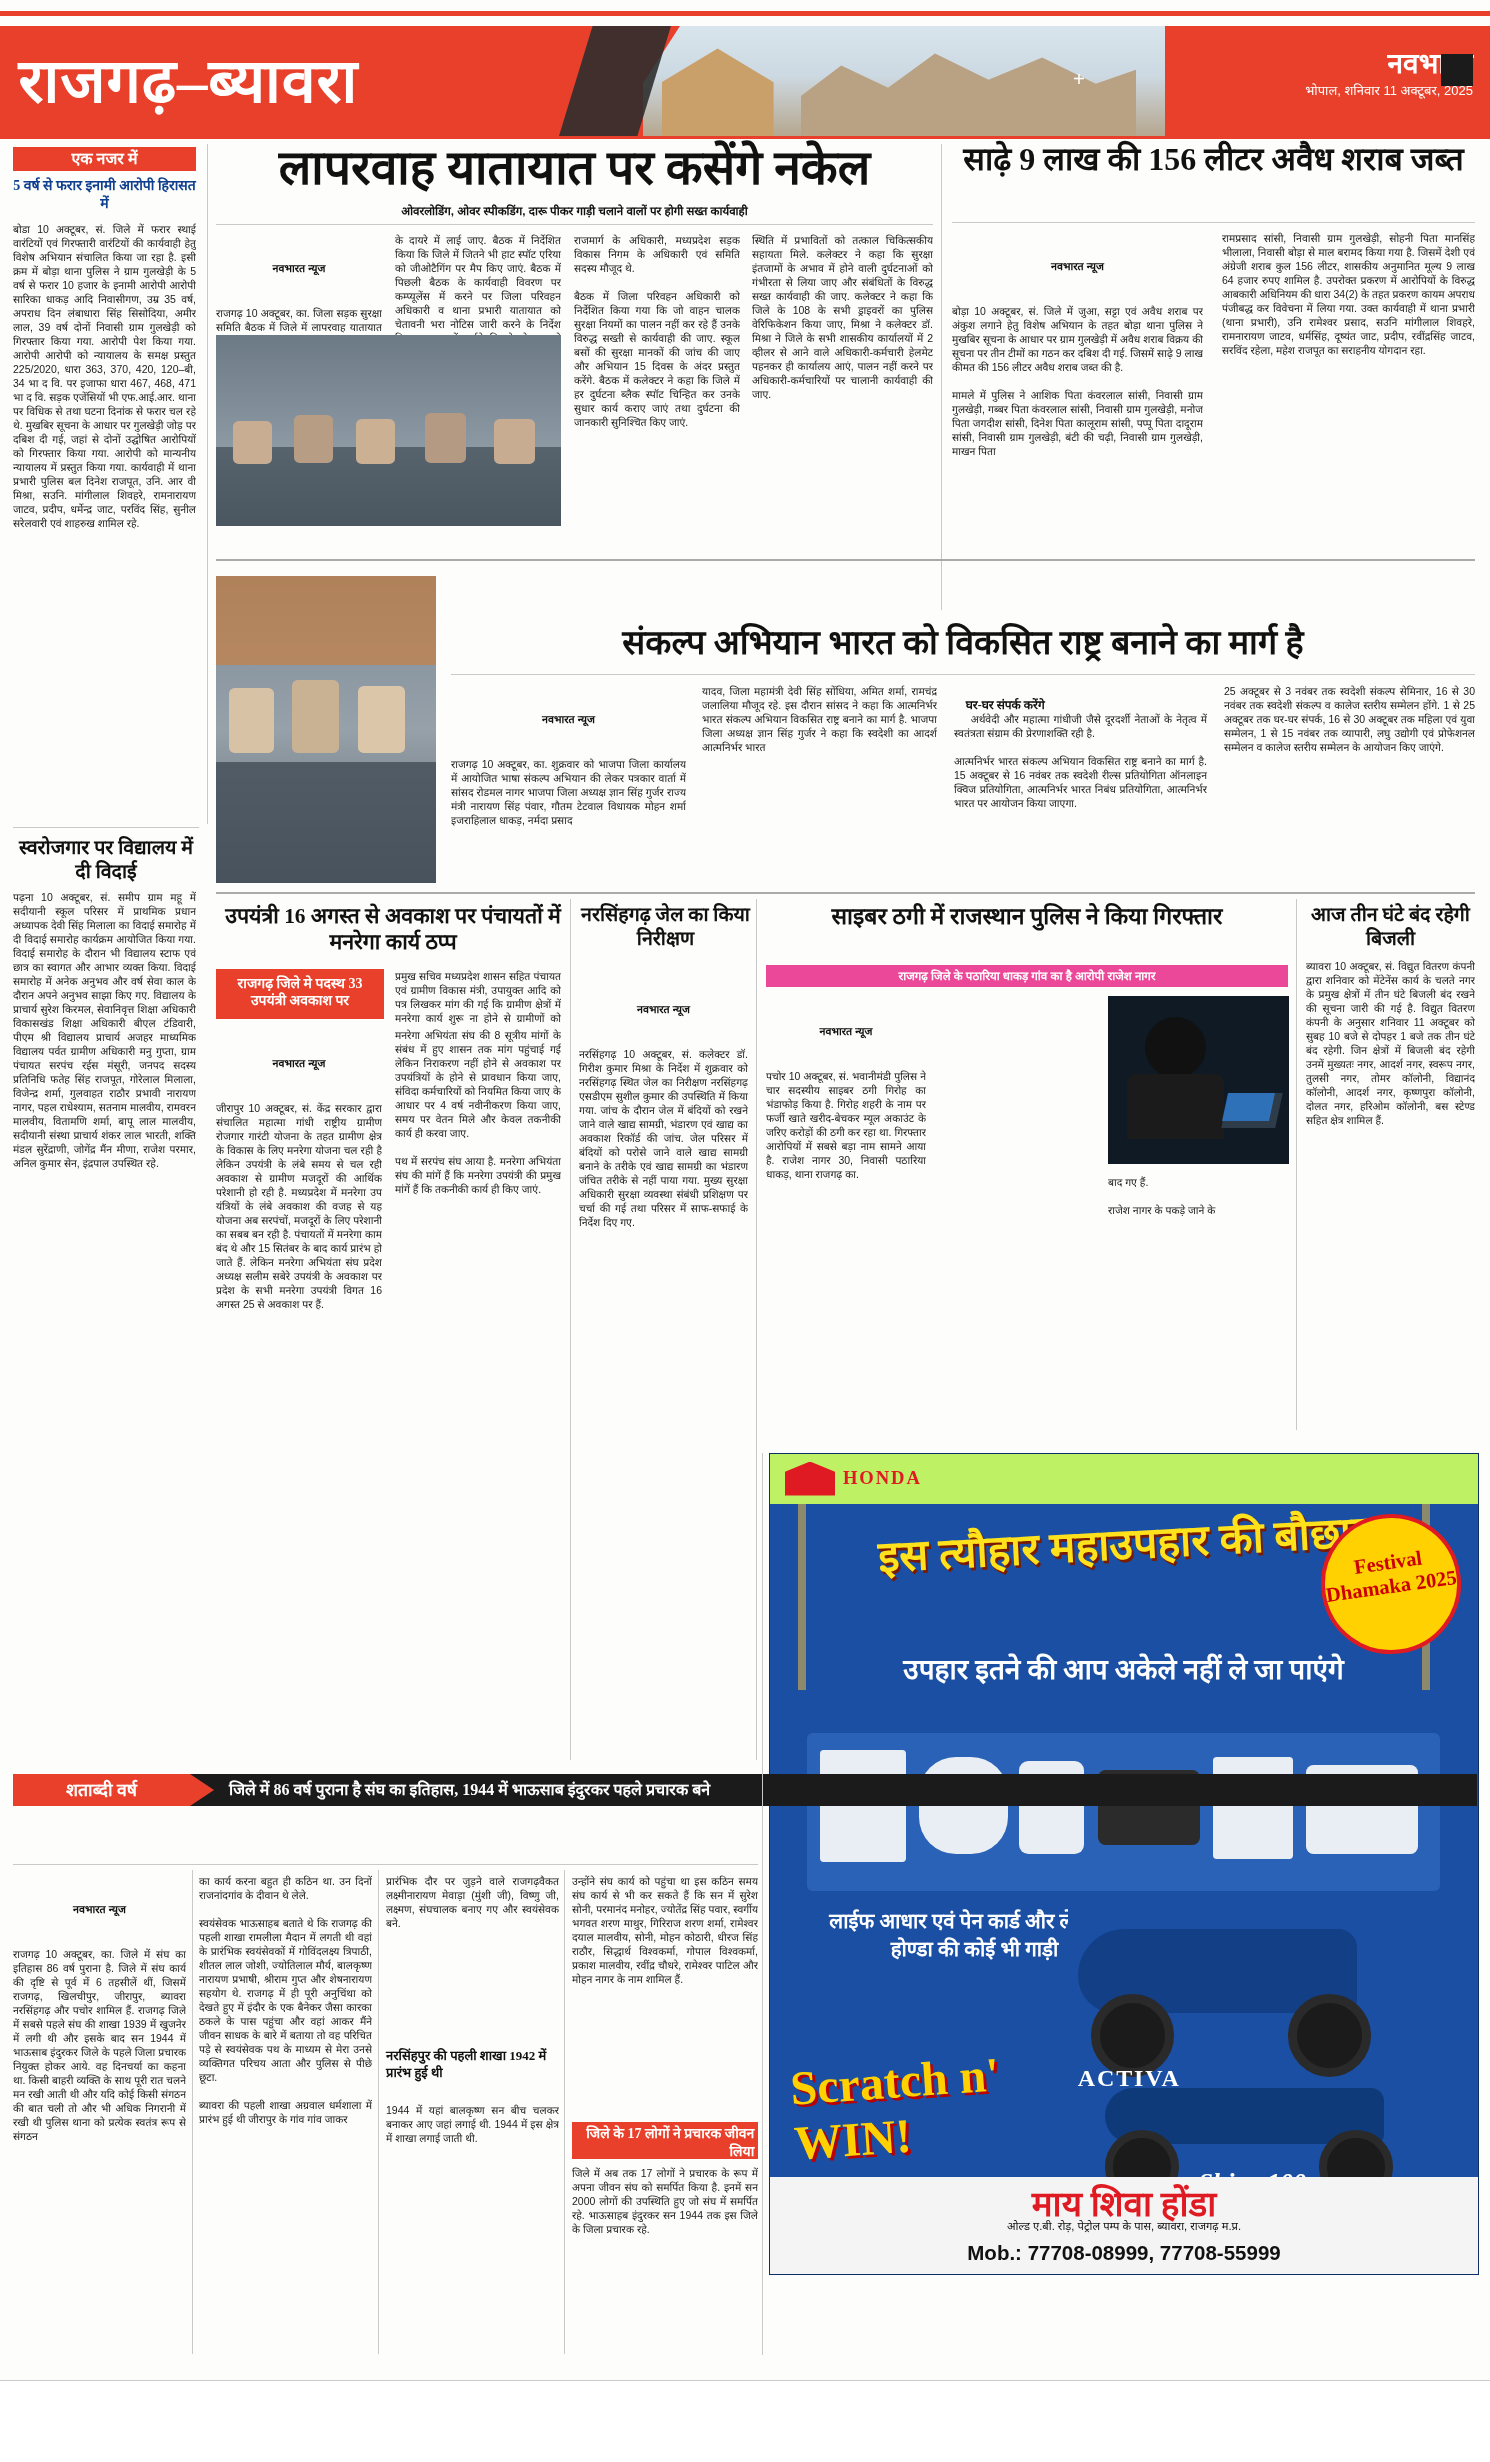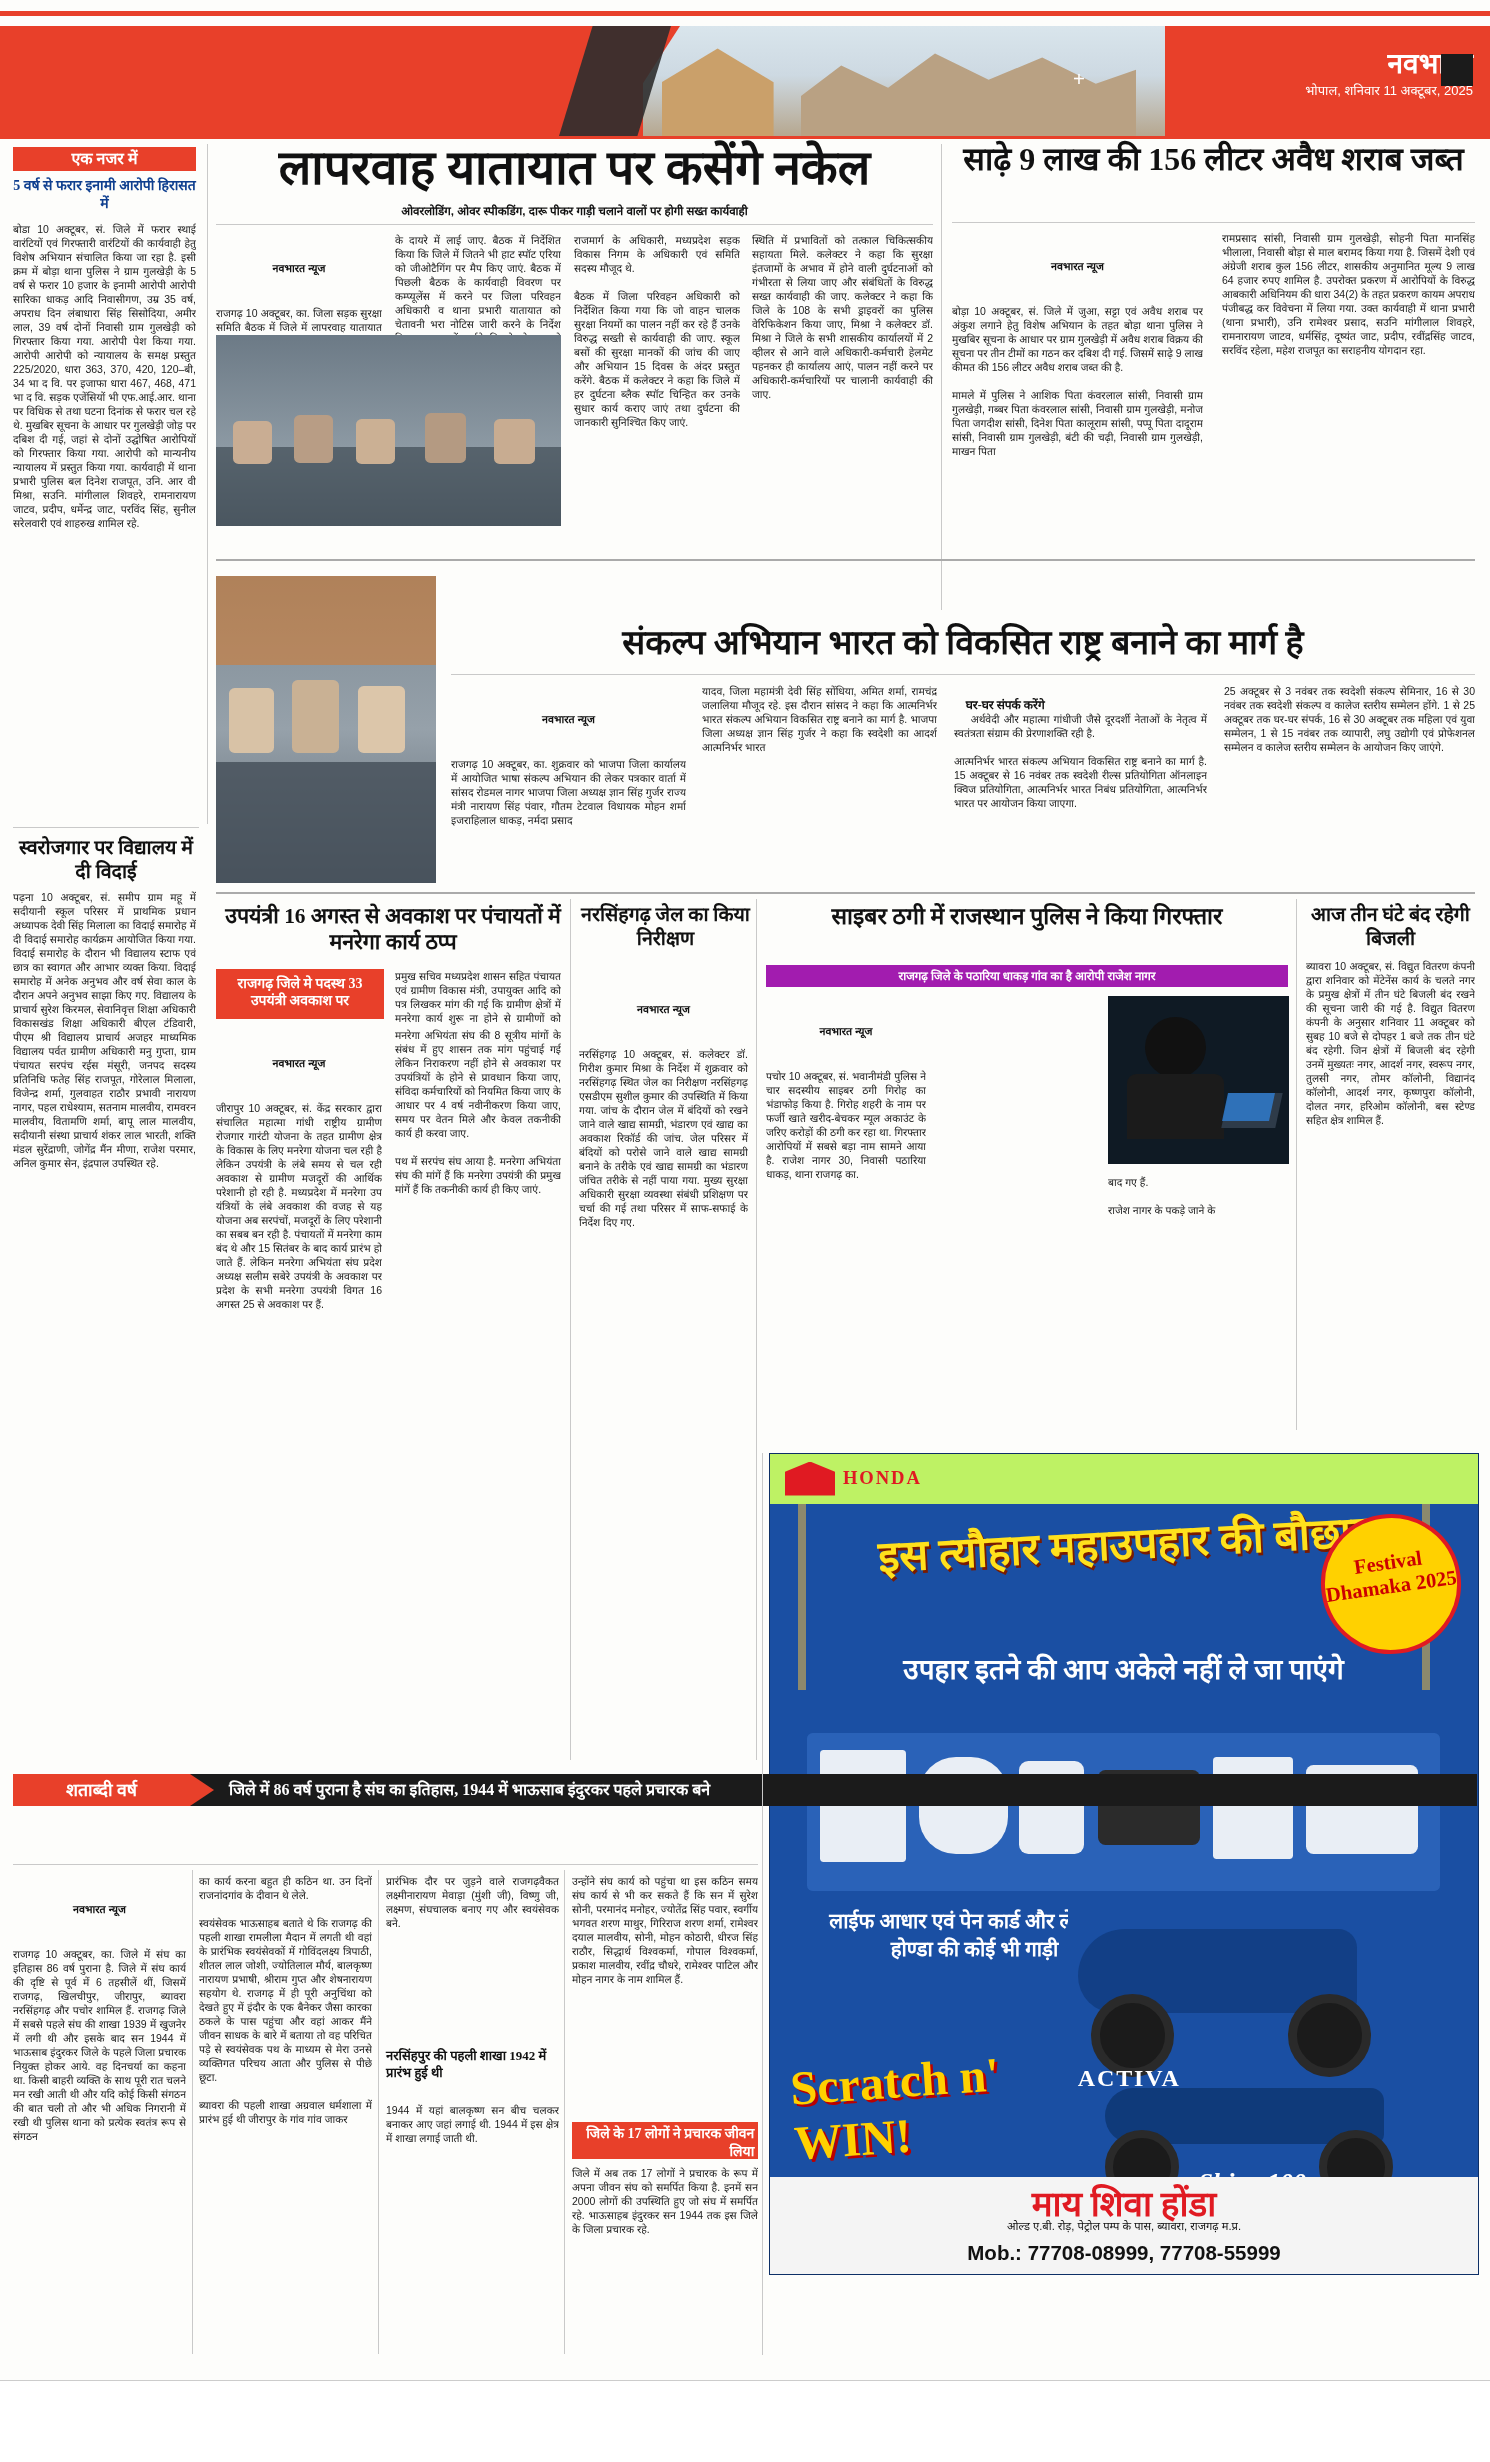--- a/index.html
+++ b/index.html
@@ -92,20 +92,21 @@
 <body>
 
 <div class="page">
 
   <div class="rule-red" style="top:11.2px;"></div>
 
   <div class="masthead">
     <div class="mast-photo"></div>
     <div class="mast-wedge"></div>
     <div class="mast-wedge2"></div>
+    <div class="mast-title">राजगढ़–ब्यावरा</div>
     <div class="mast-plus">+</div>
     <div class="mast-right">
       <div class="mast-brand">नवभारत</div>
       <div class="mast-date">भोपाल, शनिवार 11 अक्टूबर, 2025</div>
     </div>
     <div class="mast-sq"></div>
   </div>
   <div class="rule-red" style="top:136px;height:2.8px;"></div>
 
   <div class="glance-head">एक नजर में</div>
@@ -198,21 +199,21 @@
   <div class="vr" style="left:570px;top:899px;height:861px;"></div>
 
   <div class="sh" style="left:579px;top:903px;width:173px;font-size:19.6px;line-height:24px;">नरसिंहगढ़ जेल का किया निरीक्षण</div>
   <div class="col" style="left:579px;top:974px;width:169px;height:773px;overflow:hidden;white-space:pre-wrap;">
     <div class="byline">नवभारत न्यूज</div>
     <div>नरसिंहगढ़ 10 अक्टूबर, सं. कलेक्टर डॉ. गिरीश कुमार मिश्रा के निर्देश में शुक्रवार को नरसिंहगढ़ स्थित जेल का निरीक्षण नरसिंहगढ़ एसडीएम सुशील कुमार की उपस्थिति में किया गया. जांच के दौरान जेल में बंदियों को रखने जाने वाले खाद्य सामग्री, भंडारण एवं खाद्य का अवकाश रिकॉर्ड की जांच. जेल परिसर में बंदियों को परोसे जाने वाले खाद्य सामग्री बनाने के तरीके एवं खाद्य सामग्री का भंडारण जंचित तरीके से नहीं पाया गया. मुख्य सुरक्षा अधिकारी सुरक्षा व्यवस्था संबंधी प्रशिक्षण पर चर्चा की गई तथा परिसर में साफ-सफाई के निर्देश दिए गए.</div>
   </div>
   <div class="vr" style="left:756px;top:899px;height:861px;"></div>
 
   <div class="sh" style="left:766px;top:903px;width:522px;font-size:23px;line-height:28px;">साइबर ठगी में राजस्थान पुलिस ने किया गिरफ्तार</div>
-  <div style="position:absolute;left:766px;top:965px;width:522px;height:22.4px;background:#a21caf;color:#fff;
+  <div style="position:absolute;left:766px;top:965px;width:522px;height:22.4px;background:#ec4899;color:#fff;
        font-size:11.6px;font-weight:700;line-height:22.4px;text-align:center;">राजगढ़ जिले के पठारिया धाकड़ गांव का है आरोपी राजेश नागर</div>
   <div class="col" style="left:766px;top:996px;width:160px;height:391px;overflow:hidden;white-space:pre-wrap;">
     <div class="byline">नवभारत न्यूज</div>
     <div>पचोर 10 अक्टूबर, सं. भवानीमंडी पुलिस ने चार सदस्यीय साइबर ठगी गिरोह का भंडाफोड़ किया है. गिरोह शहरी के नाम पर फर्जी खाते खरीद-बेचकर म्यूल अकाउंट के जरिए करोड़ों की ठगी कर रहा था. गिरफ्तार आरोपियों में सबसे बड़ा नाम सामने आया है. राजेश नागर 30, निवासी पठारिया धाकड़, थाना राजगढ़ का.</div>
   </div>
   <div class="photo" style="left:1108px;top:996px;width:181px;height:168px;background:#0f1a24;">
     <div style="position:absolute;left:37px;top:20.5px;width:61px;height:61px;border-radius:50%;background:#111;"></div>
     <div style="position:absolute;left:18.6px;top:78px;width:97px;height:65px;background:#1b1b1b;border-radius:9.3px 9.3px 0 0;"></div>
     <div style="position:absolute;left:117px;top:97px;width:54px;height:35px;background:#2e3b49;transform:skewX(-12deg);"></div>
     <div style="position:absolute;left:117px;top:97px;width:47px;height:28px;background:#2f7fd4;transform:skewX(-12deg);opacity:.8;"></div>

